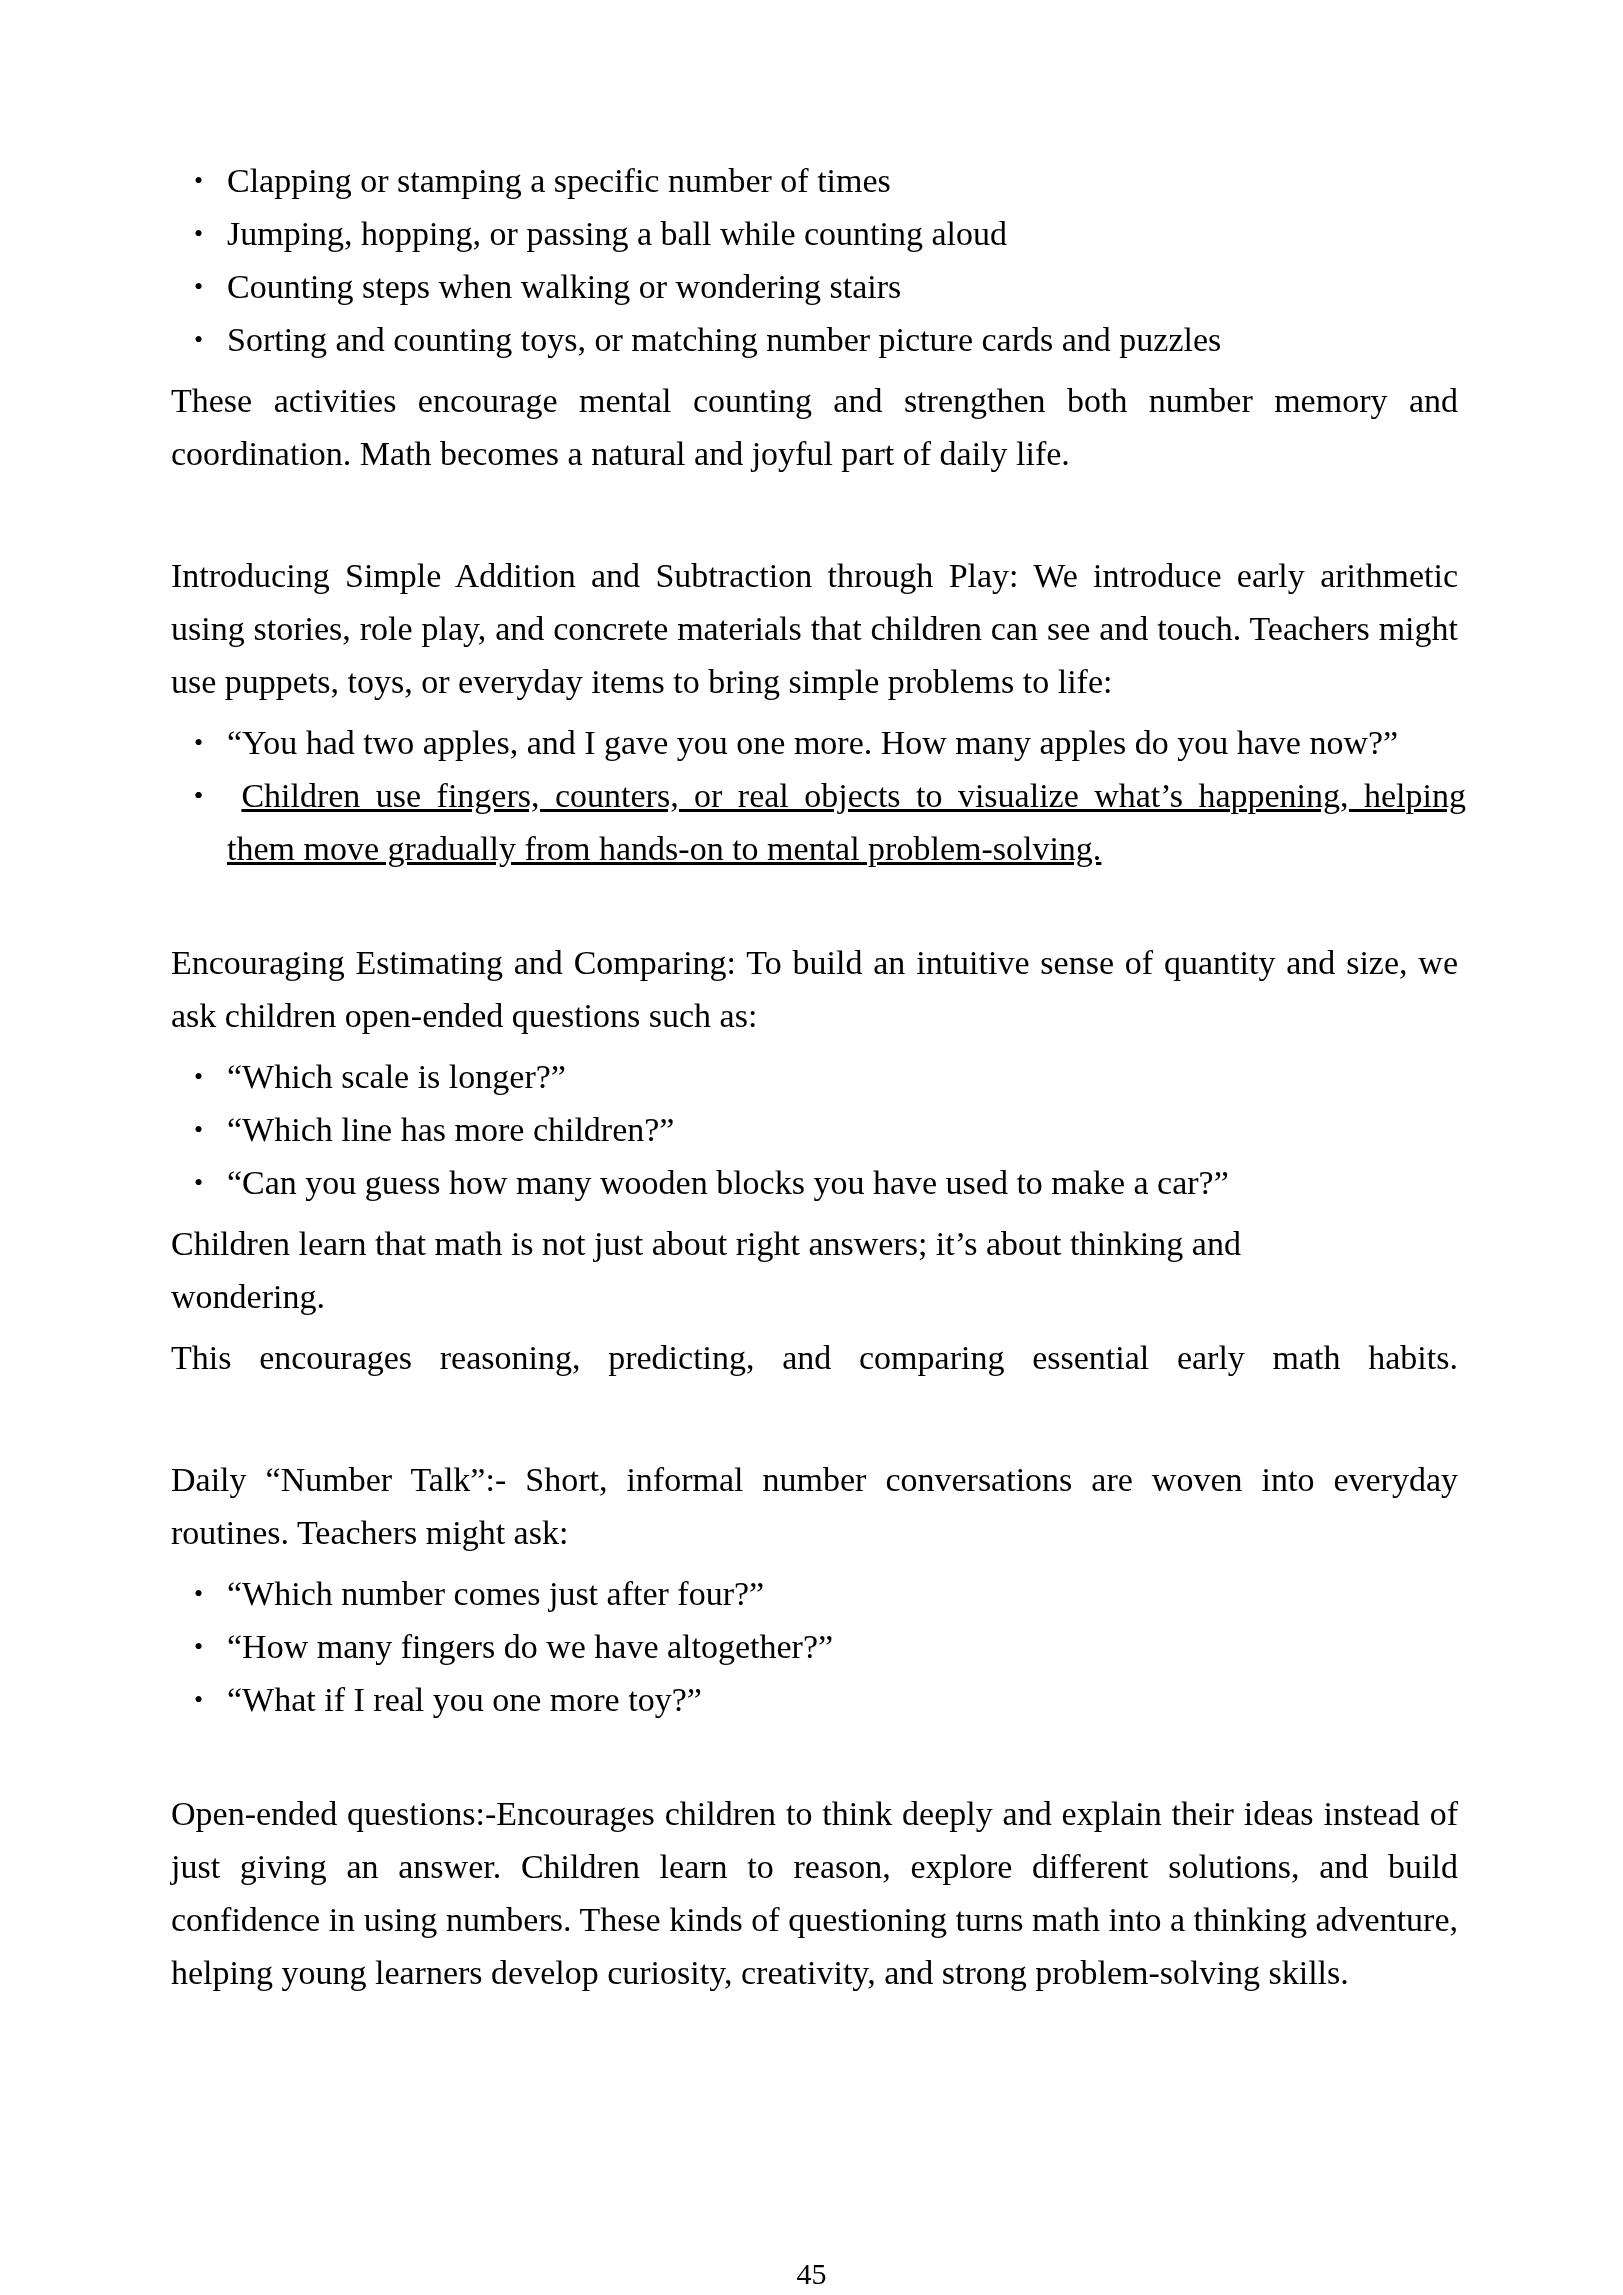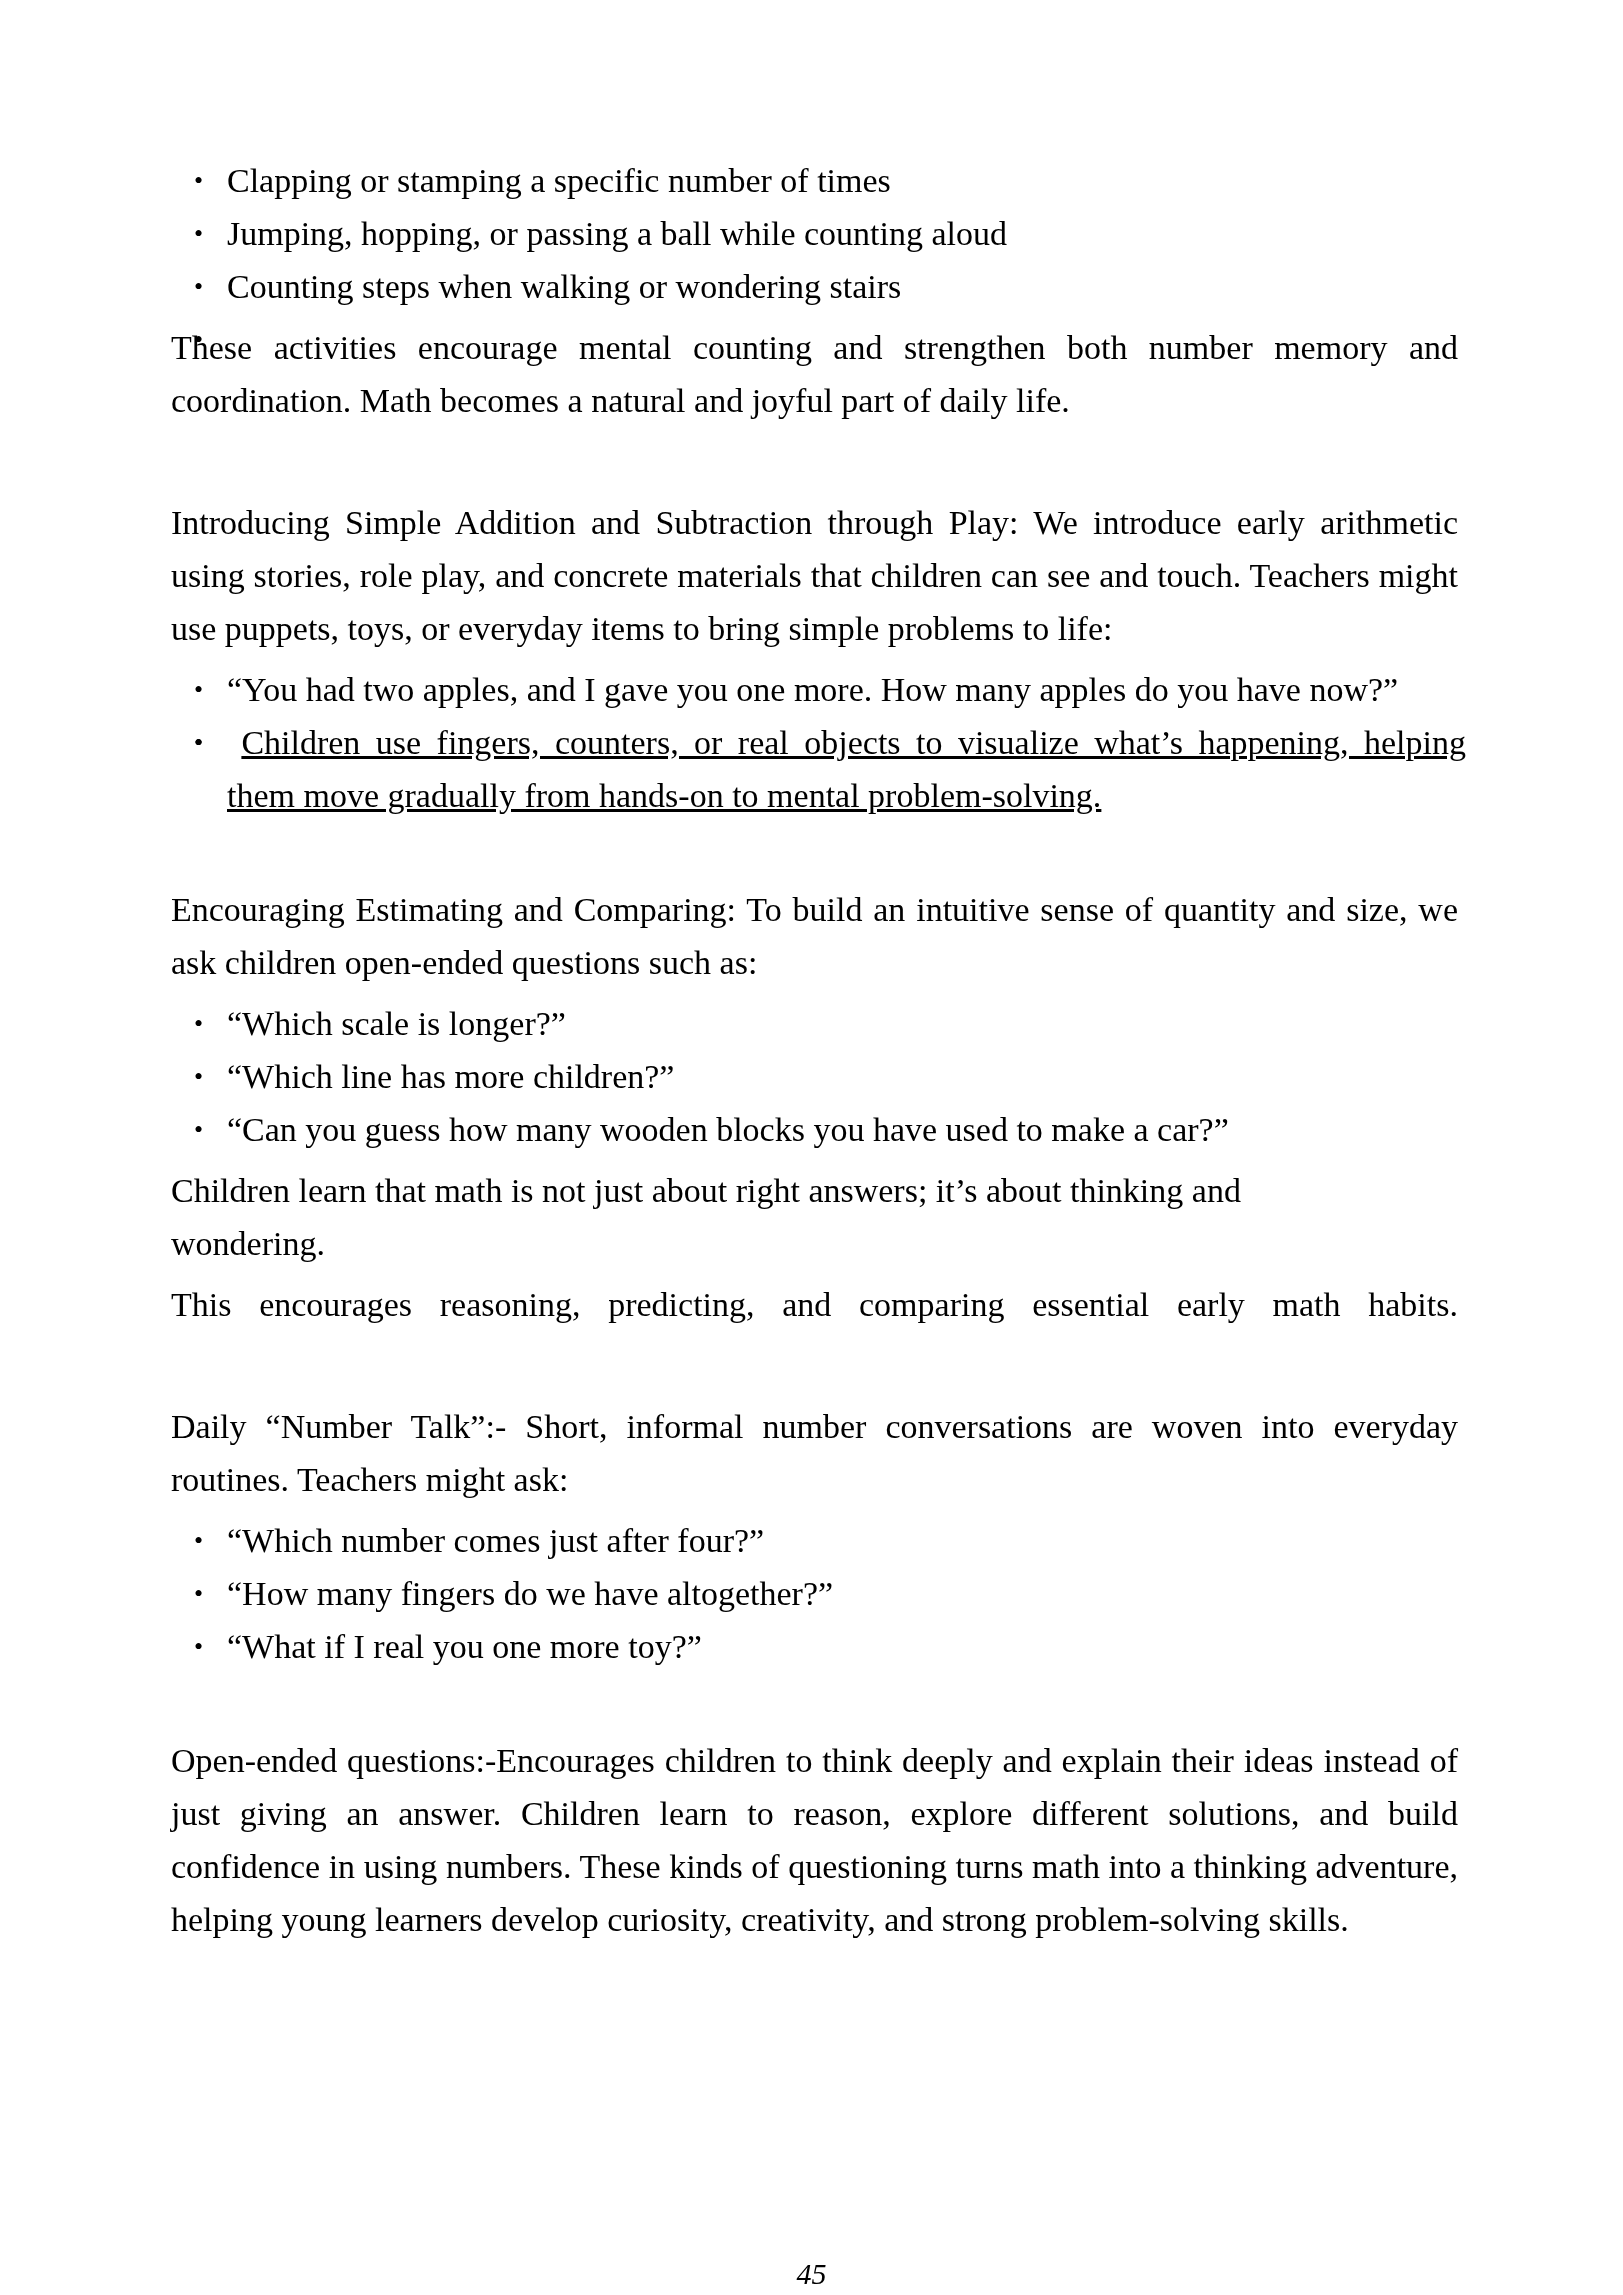--- a/index.html
+++ b/index.html
@@ -55,21 +55,20 @@
     }
     .bold {
       font-weight: normal;
     }
     .page-number {
       position: absolute;
       left: 0;
       width: 1623px;
       top: 2255px;
       text-align: center;
-      font-style: italic;
       font-size: 30px;
       line-height: 37px;
     }
   </style>
 </head>
 <body>
 
 <div class="page">
 
   <ul class="bullets">
@@ -80,20 +79,21 @@
     <li>
       <span class="bullet">•</span>
       <span class="item-text">Jumping, hopping, or passing a ball while counting aloud</span>
     </li>
     <li>
       <span class="bullet">•</span>
       <span class="item-text">Counting steps when walking or wondering stairs</span>
     </li>
     <li>
       <span class="bullet">•</span>
+      <span class="item-text">Sorting and counting toys, or matching number picture cards and puzzles</span>
     </li>
   </ul>
   <p class="para">These activities encourage mental counting and strengthen both number memory and coordination. Math becomes a natural and joyful part of daily life.</p>
 
   <div class="gap"></div>
 
   <section>
     <p class="para"><span class="bold">Introducing Simple Addition and Subtraction through Play:</span><span> We introduce early arithmetic using stories, role play, and concrete materials that children can see and touch. Teachers might use puppets, toys, or everyday items to bring simple problems to life:</span></p>
     <ul class="bullets">
       <li>

